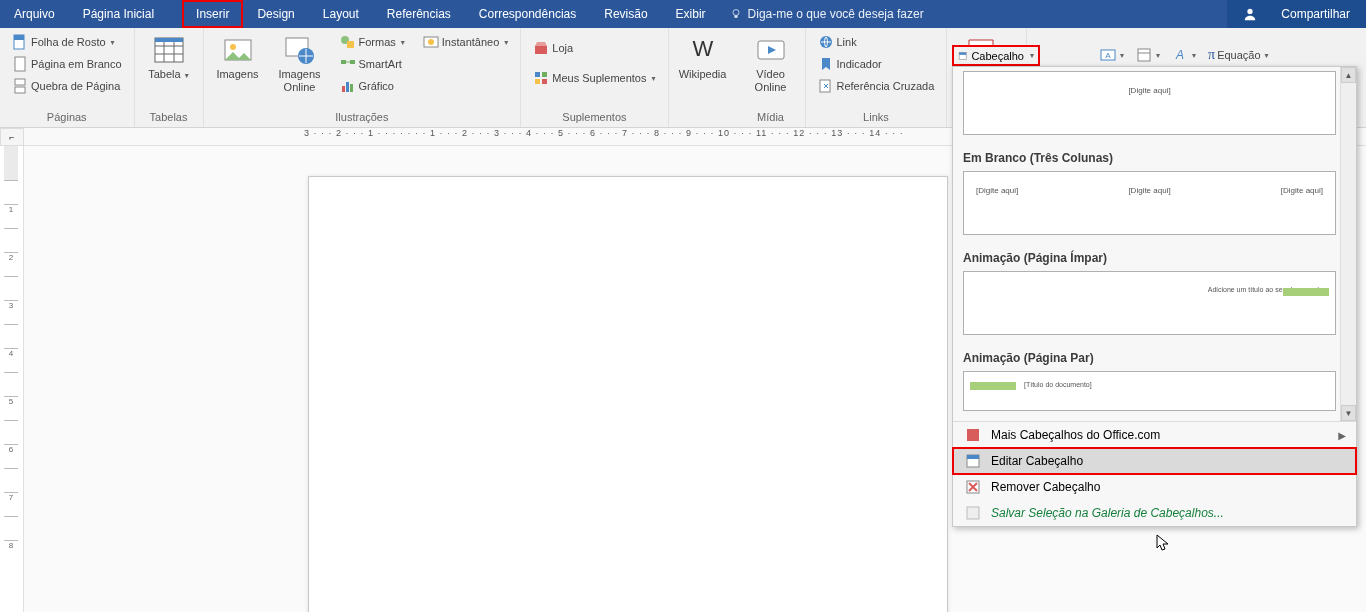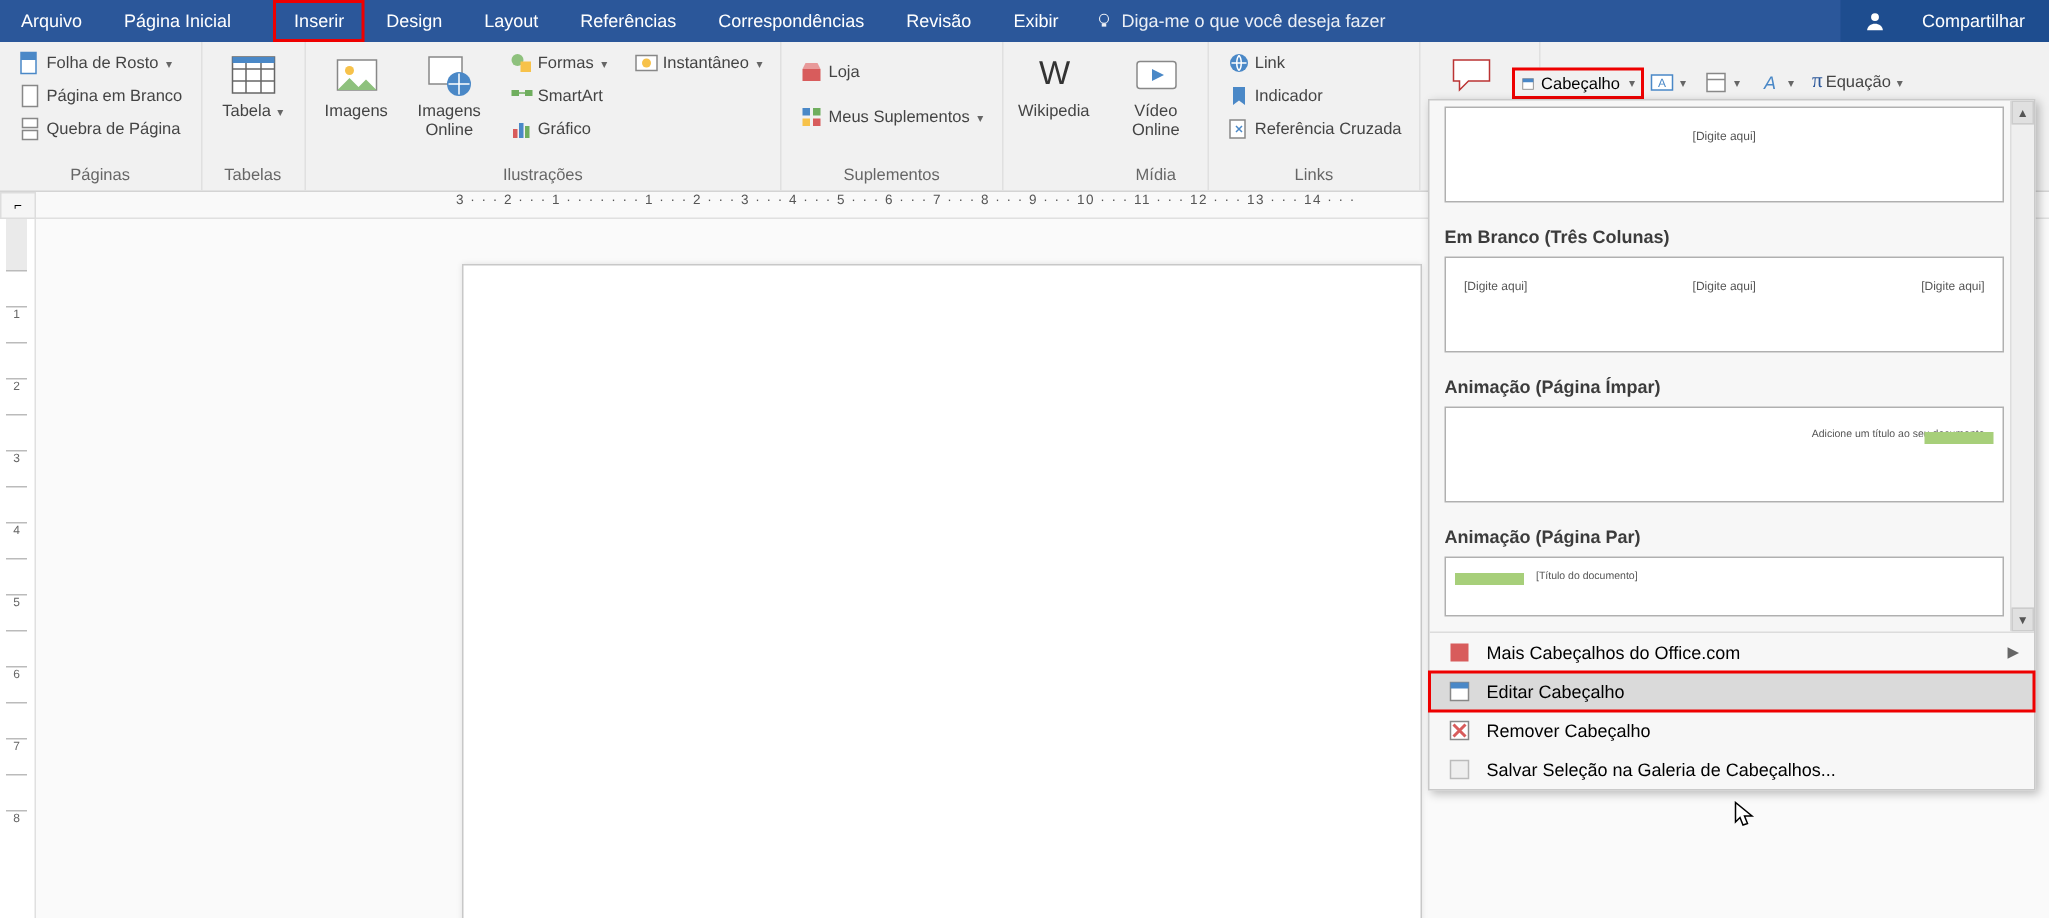--- a/index.html
+++ b/index.html
@@ -51,25 +51,25 @@
 .hd-section { padding: 6px 10px 2px; font-weight: 600; color: #3c3c3c; }
 .hd-item { margin: 4px 20px 10px 10px; }
 .hd-preview { background: #fff; border: 1px solid #b0b0b0; height: 64px; padding: 14px 12px 6px; font-size: 8px; color: #555; position: relative; }
 .hd-preview.short { height: 40px; padding: 8px 12px; }
 .hd-preview .row { display: flex; justify-content: space-between; }
 .hd-preview .bar { position:absolute; height:8px; background:#a7cf7a; }
 .hd-foot { border-top: 1px solid #dcdcdc; }
 .hd-foot .opt { display:flex; align-items:center; gap:10px; padding: 5px 12px; cursor:pointer; position:relative; }
 .hd-foot .opt .arrow { position:absolute; right:10px; font-size:10px; color:#666; }
 .hd-foot .opt.sel { background: #dadada; outline: 2px solid #e00; outline-offset: -1px; }
-.hd-foot .opt.dis { color: #000000; }
+.hd-foot .opt.dis { color: #15803d; font-style: italic; }
 .hd-foot .ic16 { width:16px; height:16px; }
 
 
-.cab-btn { position: absolute; left: 1008px; top: 45px; width: 88px; height: 21px; background:#f1f1f1; border: 2px solid #e00; display:flex; align-items:center; gap:4px; padding:0 4px; font-size:11px; cursor:pointer; }
+.cab-btn { position: absolute; left: 952px; top: 45px; width: 88px; height: 21px; background:#f1f1f1; border: 2px solid #e00; display:flex; align-items:center; gap:4px; padding:0 4px; font-size:11px; cursor:pointer; }
 .cab-btn .ic { width:14px; height:14px; }
 .ribbon-right { position:absolute; left:1100px; top:47px; display:flex; gap:12px; align-items:center; font-size:11px; color:#444; }
 .rb-item { display:flex; align-items:center; gap:2px; cursor:pointer; }
 .rb-ic { width:16px; height:16px; }
 
 
 .cursor { position:absolute; left:1156px; top:534px; width:14px; height:18px; pointer-events:none; z-index:100; }
 
 svg { display:block; }
 </style>

